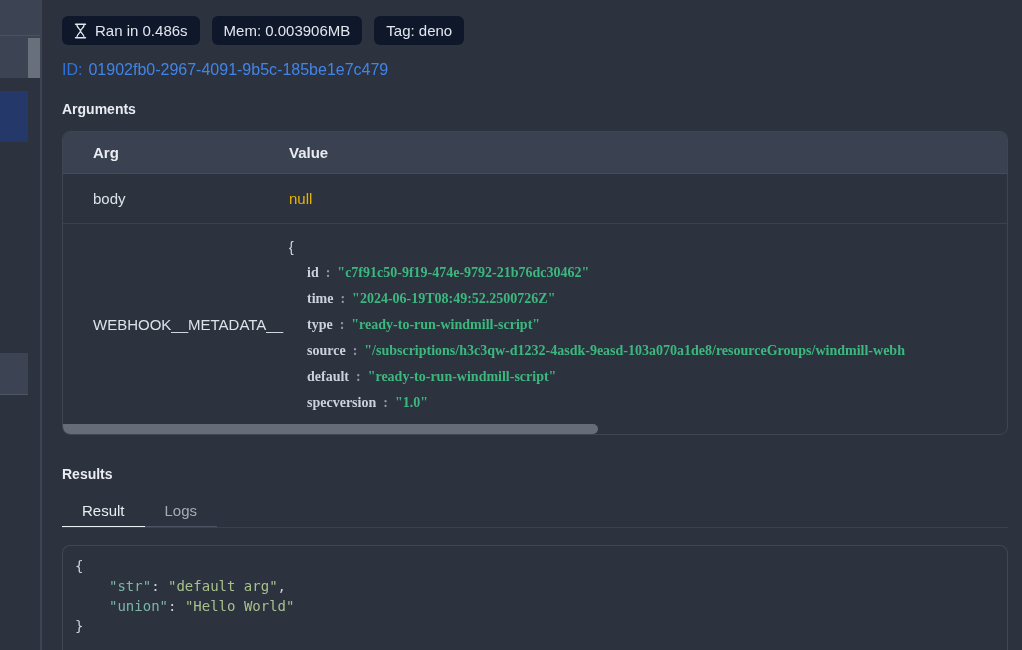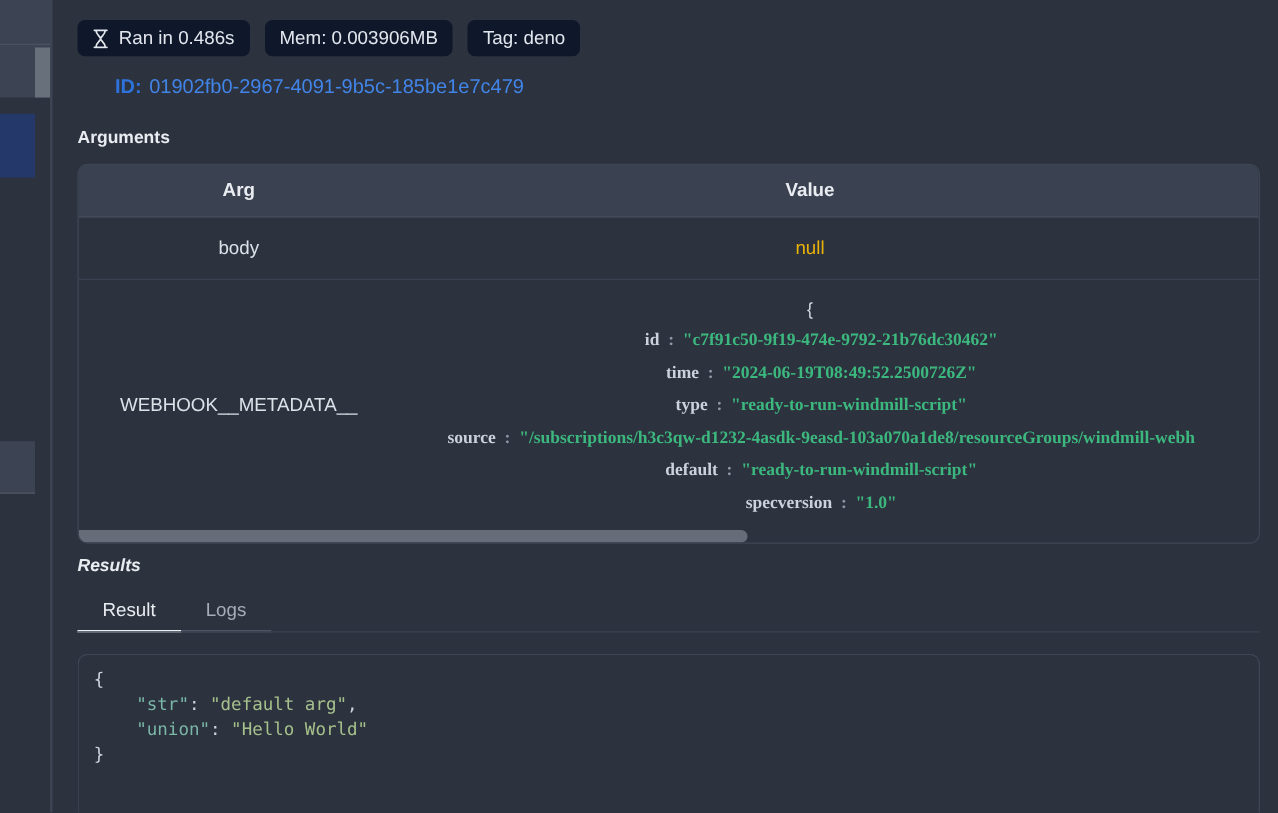--- a/index.html
+++ b/index.html
@@ -24,32 +24,32 @@
 
   .badges { margin-top:16px; display:flex; gap:12px; }
   .badge {
     background:#0f172a; border-radius:6px; padding:6px 12px;
     display:flex; align-items:center; gap:8px;
     font-size:15px; color:#e2e7ee; white-space:nowrap;
   }
   .badge svg { display:block; }
 
   .id-row { margin-top:16px; font-size:16px; }
-  .id-label { color:#2e72db; font-weight:bold;margin-left:30px; }
+  .id-label { color:#2e72db; font-weight:normal; }
   .id-value { color:#4285e8; margin-left:6px;text-align:right; }
 
   .section-title { font-size:14px; font-weight:bold; color:#e9ecf1; }
   .section-title.args { margin-top:22px; }
-  .section-title.results { margin-top:9px;font-style:italic; }
+  .section-title.results { margin-top:31px; }
 
   
   .args-table {
     margin-top:14px; width:946px;
     border:1px solid #3e4654; border-radius:8px;
-    overflow:hidden; position:relative;text-align:center;
+    overflow:hidden; position:relative;
   }
   .t-header {
     display:flex; align-items:center; height:42px;
     background:#3a4150; border-bottom:1px solid #454d5c;
     font-size:15px; font-weight:bold; color:#e9ecf1;
   }
   .col-arg { width:226px; padding-left:30px; flex:none; }
   .col-val { flex:1; min-width:0; }
   .t-row { display:flex; align-items:center; height:50px; border-bottom:1px solid #3a4150; font-size:15px; }
   .cell-arg { color:#dde2e9; }

